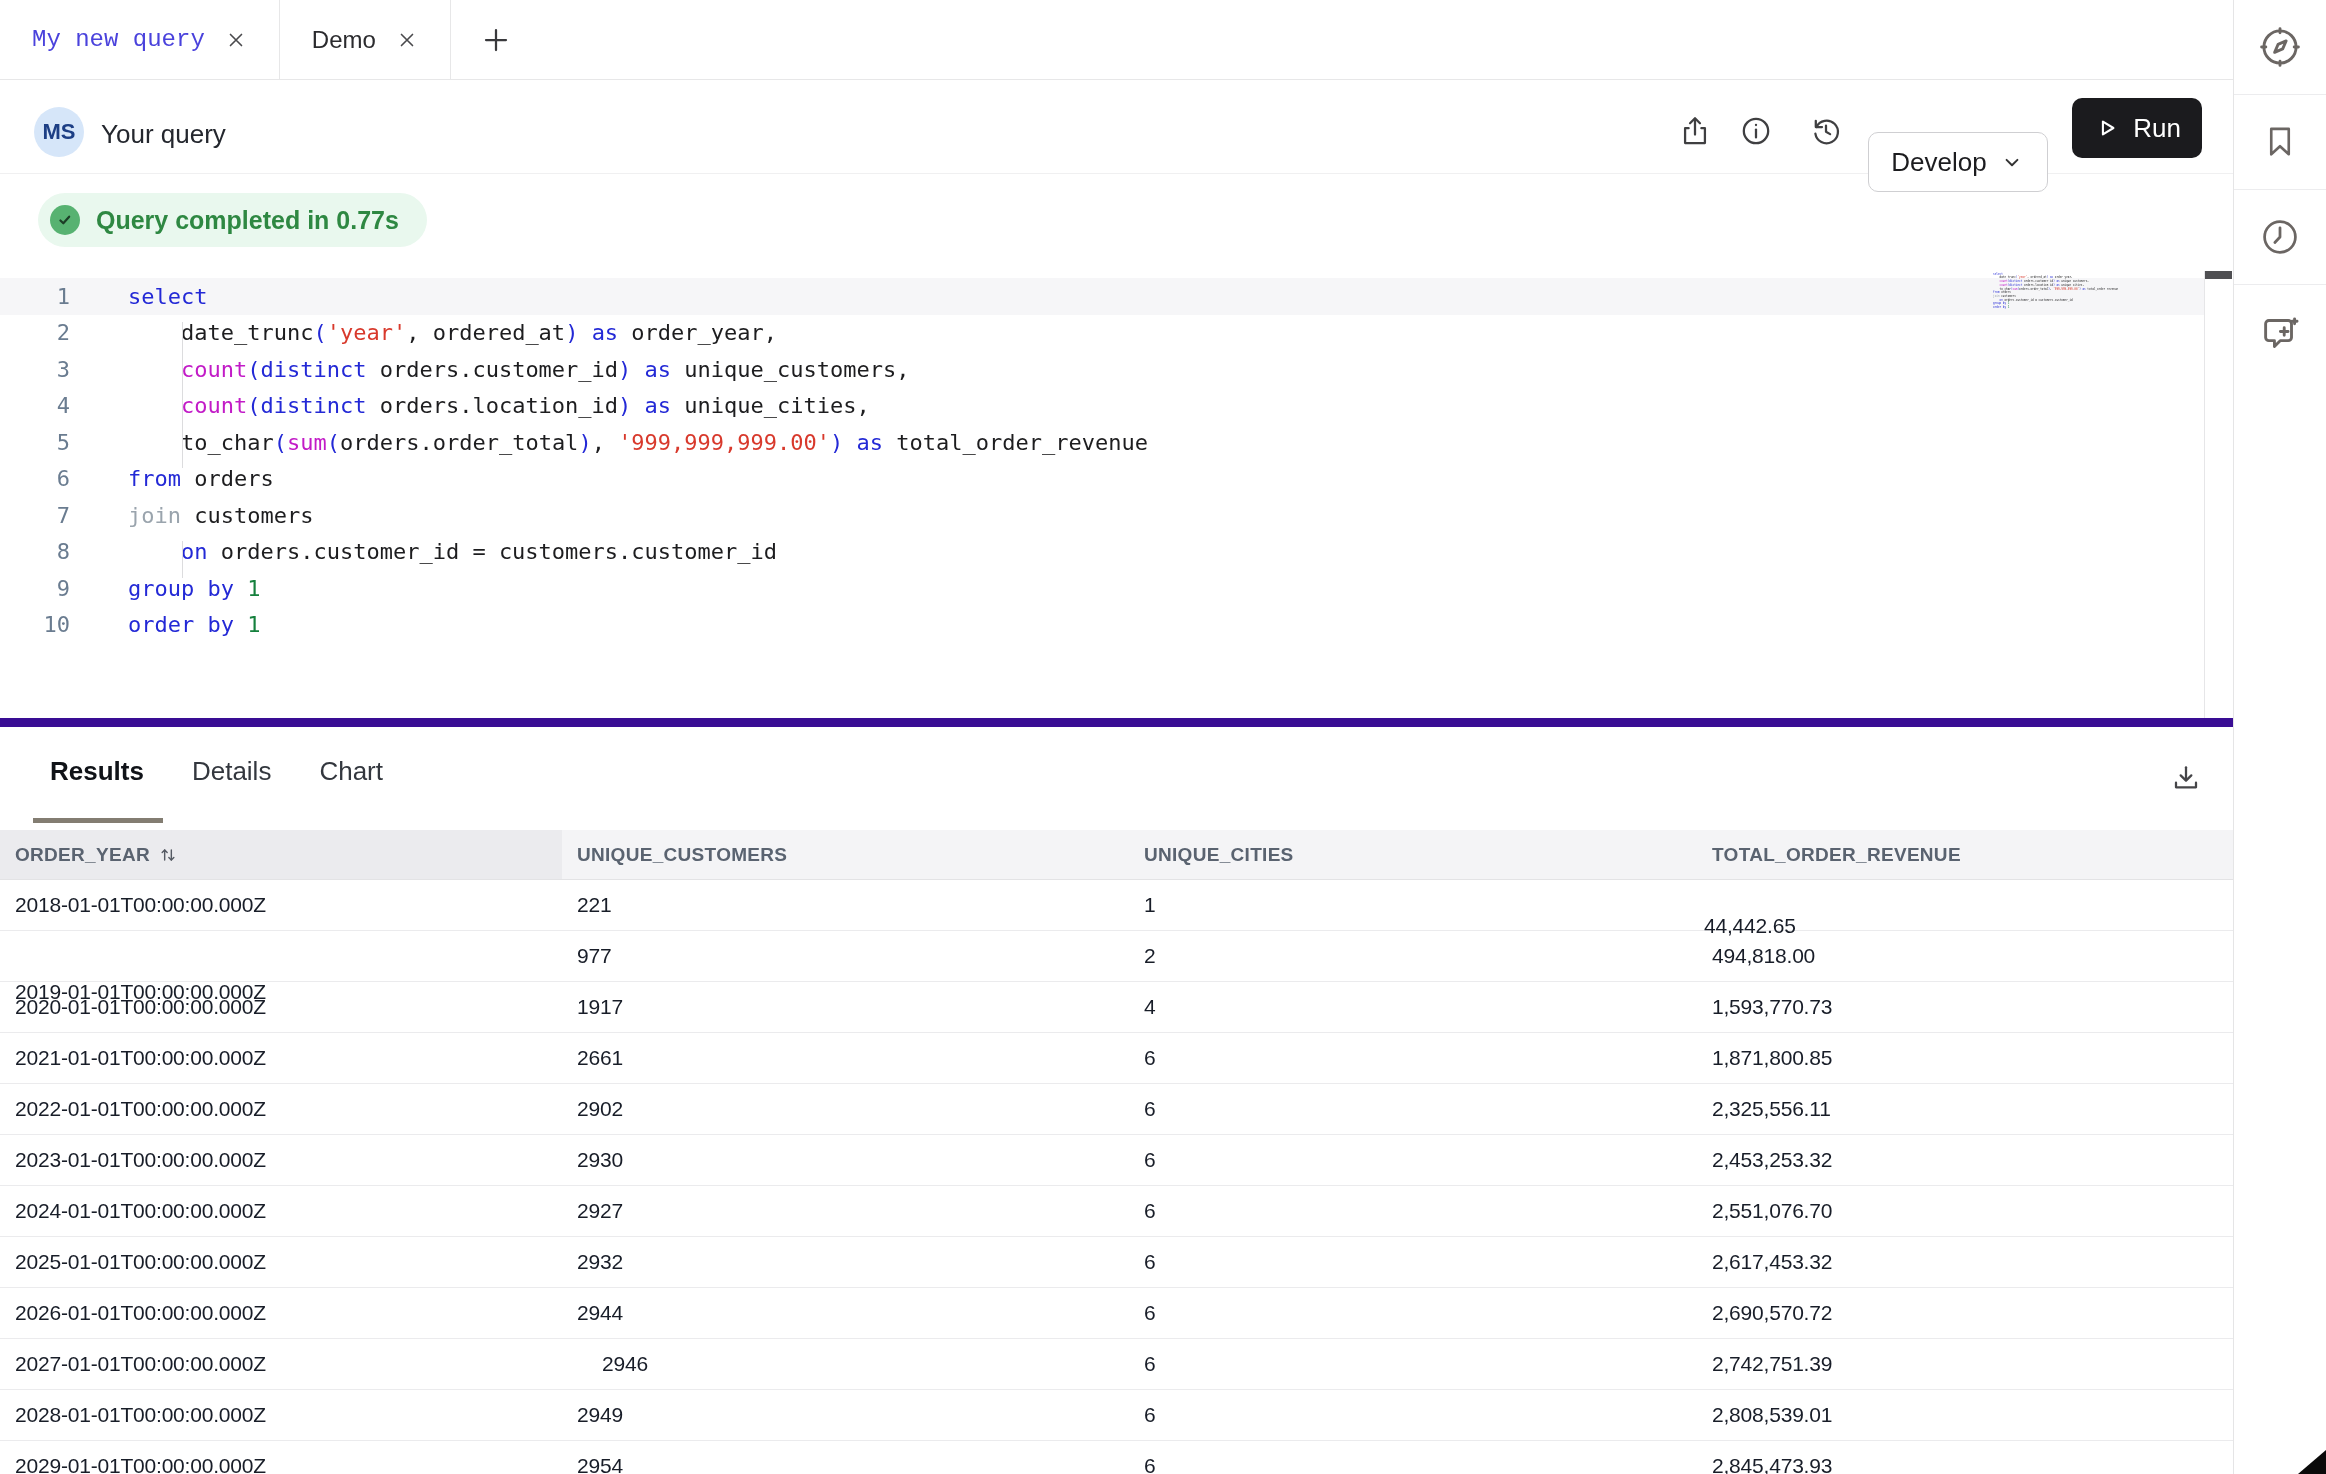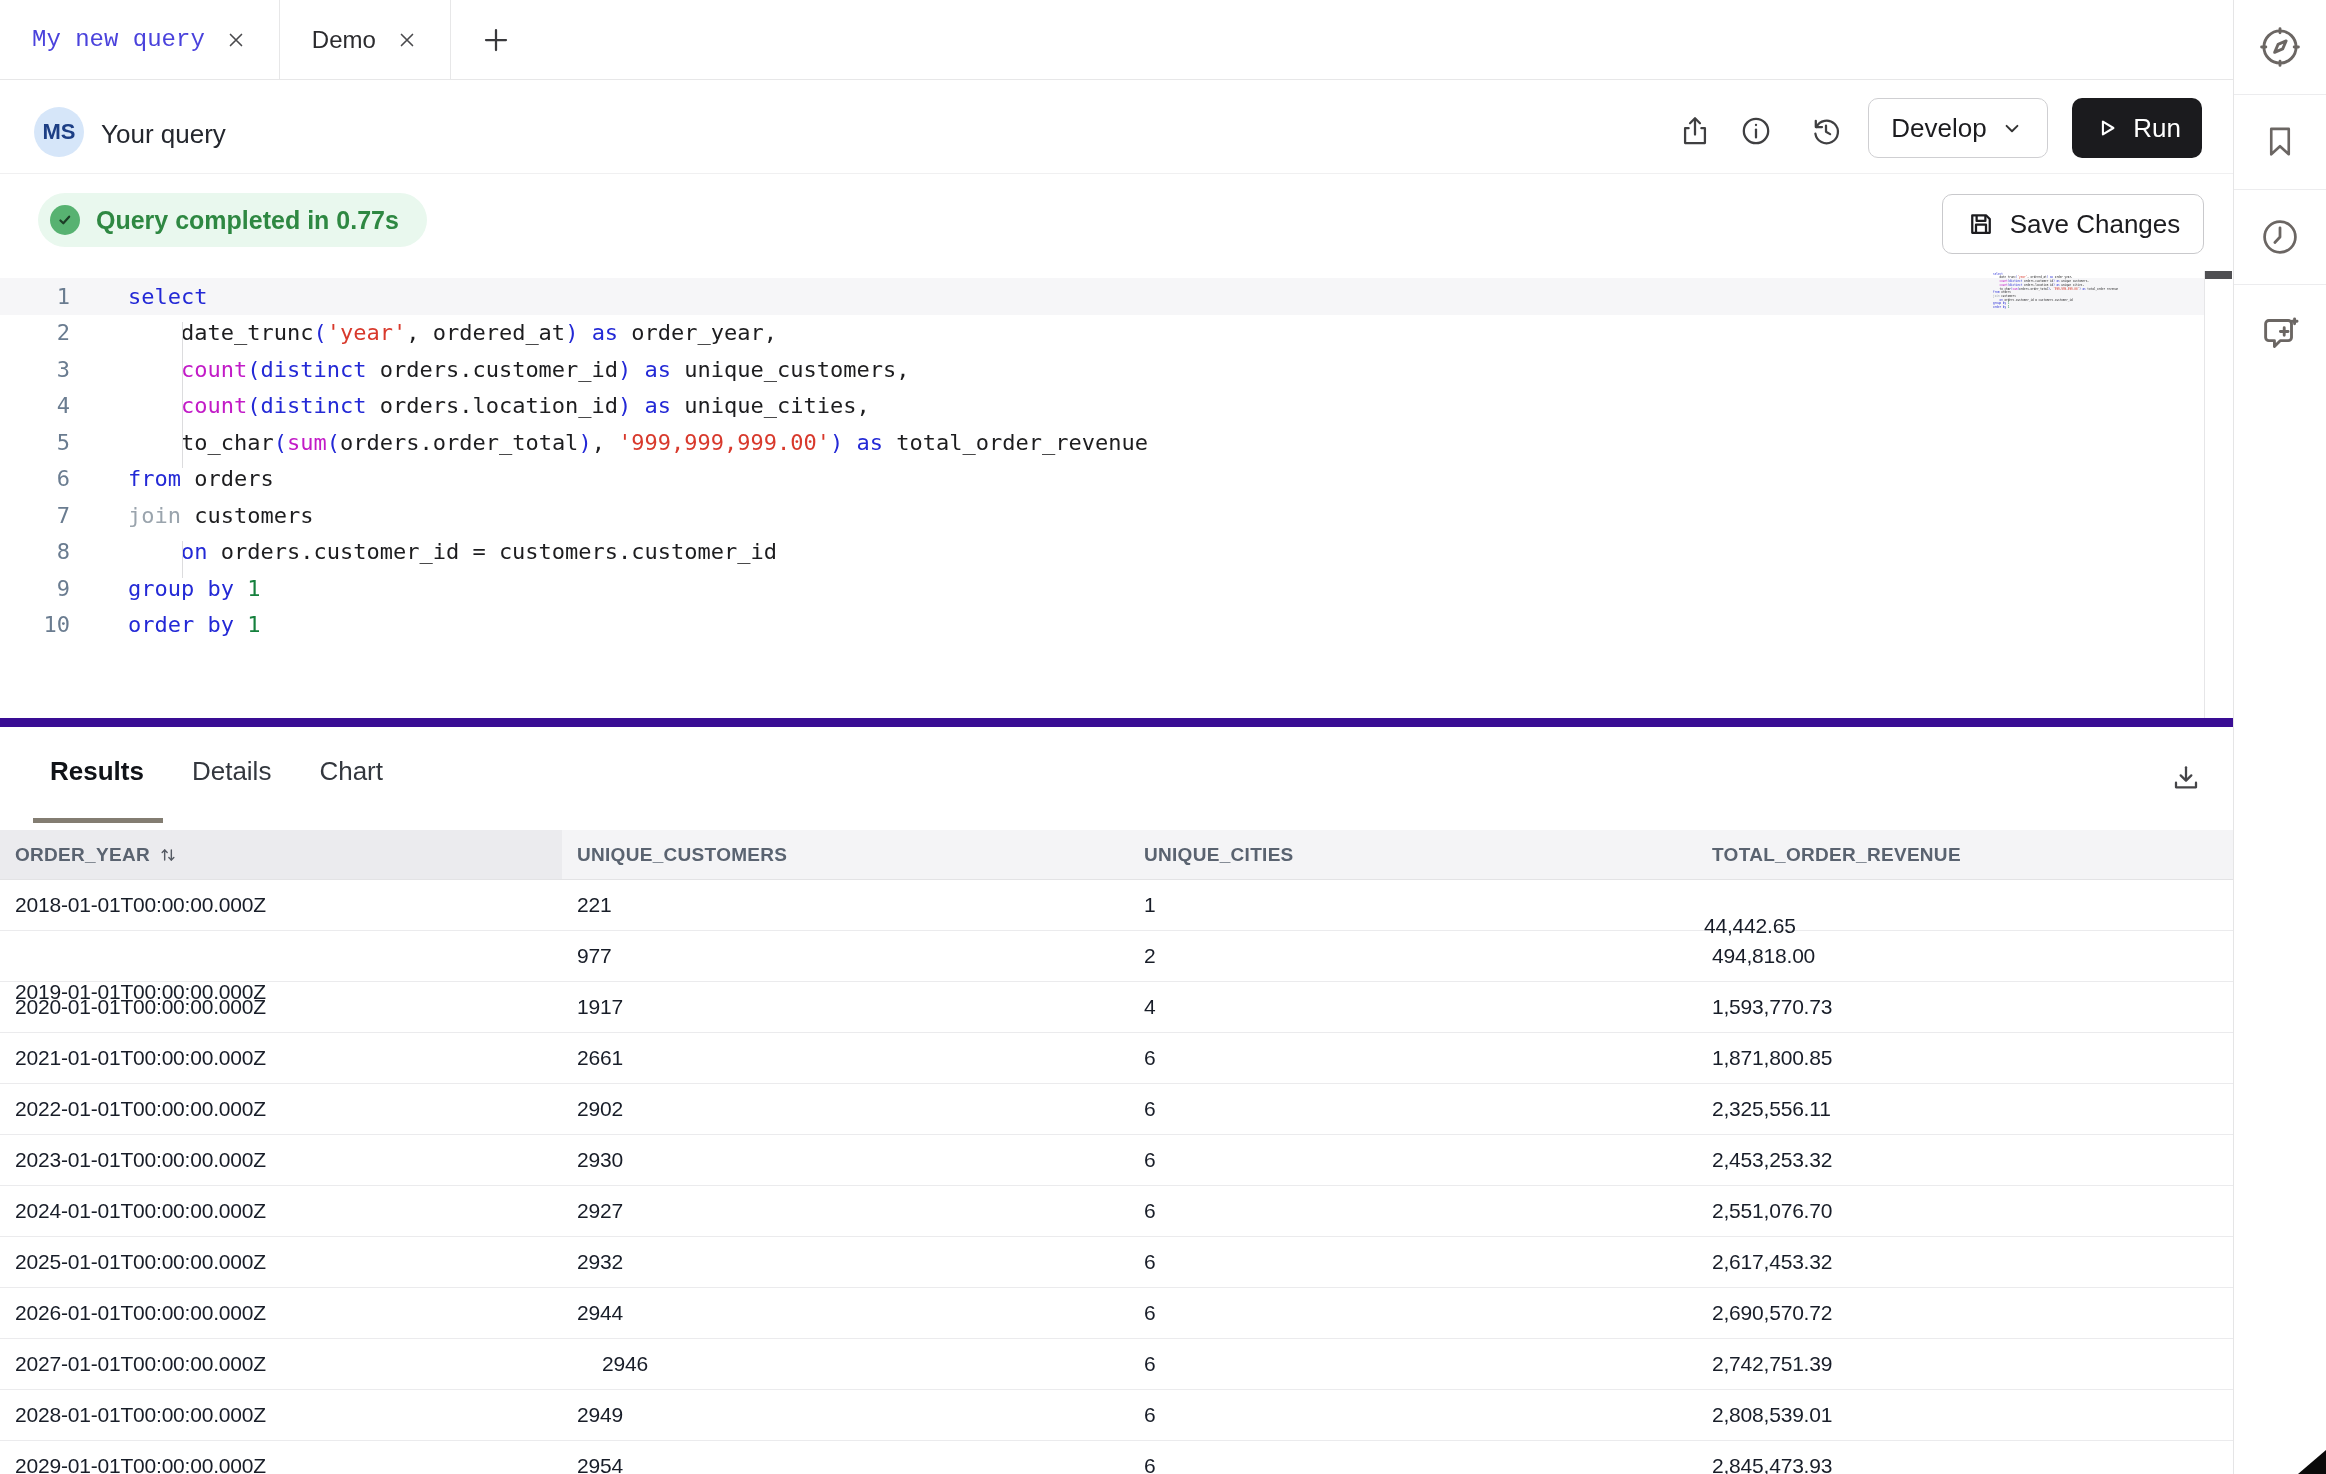--- a/index.html
+++ b/index.html
@@ -20,21 +20,21 @@
   
   #qheader { left:0; top:81px; width:2233px; height:93px; border-bottom:1px solid #f0f0f1;
     display:flex; align-items:center; background:#fff; }
   .avatar { position:absolute; left:34px; top:107px; width:50px; height:50px; border-radius:50%;
     background:#d6e6f9; color:#1d3f85; font-weight:700; font-size:22px;
     display:flex; align-items:center; justify-content:center; }
   .qtitle { position:absolute; left:101px; top:119px; font-size:26px; color:#24272e; }
   .hicon { position:absolute; top:114px; width:34px; height:34px; color:#3f3f41; }
   .btn { position:absolute; top:98px; height:60px; border-radius:10px; display:flex;
     align-items:center; justify-content:center; font-size:26px; gap:12px; }
-  #btn-develop { left:1868px; width:180px; background:#fff; border:1px solid #cfcfd2; color:#1c1c1f; }
+  #btn-develop { left:1868px; width:180px; background:#fff; border:1px solid #cfcfd2; color:#1c1c1f;margin-top:34px; }
   #btn-run { left:2072px; width:130px; background:#1b1b1e; color:#fff; border:none; }
 
   
   #status-badge { left:38px; top:193px; height:54px; border-radius:27px; background:#e9f8ee;
     display:flex; align-items:center; padding:0 28px 0 12px; gap:16px; }
   #status-badge .msg { color:#2e8842; font-size:25px; font-weight:700; }
   .check-circle { width:30px; height:30px; border-radius:50%; background:#57b271;
     display:flex; align-items:center; justify-content:center; }
   #btn-save { left:1942px; top:194px; width:262px; height:60px; border-radius:10px;
     background:#fff; border:1px solid #c9c9cc; display:flex; align-items:center;
@@ -160,30 +160,20 @@
   </button>
 
   <div id="status-badge" class="abs">
     <span class="check-circle">
       <svg width="20" height="20" viewBox="0 0 24 24" fill="none" stroke="#1c3d26" stroke-width="2.6" stroke-linecap="round" stroke-linejoin="round">
           <path d="M6.5 12.5l3.5 3.5 7-8"></path>
         </svg>
     </span>
     <span class="msg">Query completed in 0.77s</span>
   </div>
-  <button id="btn-save" class="abs">
-    <span>
-      <svg width="30" height="30" viewBox="0 0 24 24" fill="none" stroke="#1c1c1f" stroke-width="1.8" stroke-linejoin="round">
-          <path d="M5 5h11l3 3v11H5z"></path>
-          <path d="M8.5 5v4.5h7V5"></path>
-          <path d="M8 19v-6.5h8V19"></path>
-        </svg>
-    </span>
-    <span>Save Changes</span>
-  </button>
 
   <div id="editor" class="abs">
     <div id="code-lines">
         <div class="cline hl"><span class="ln">1</span><span class="ct"><span class="tok-kw">select</span></span></div>
         <div class="cline"><span class="ln">2</span><span class="ct"><span class="tok-pl">    date_trunc</span><span class="tok-br">(</span><span class="tok-str">'year'</span><span class="tok-pl">, ordered_at</span><span class="tok-br">)</span><span class="tok-pl"> </span><span class="tok-kw">as</span><span class="tok-pl"> order_year,</span></span></div>
         <div class="cline"><span class="ln">3</span><span class="ct"><span class="tok-pl">    </span><span class="tok-fn">count</span><span class="tok-br">(</span><span class="tok-kw">distinct</span><span class="tok-pl"> orders.customer_id</span><span class="tok-br">)</span><span class="tok-pl"> </span><span class="tok-kw">as</span><span class="tok-pl"> unique_customers,</span></span></div>
         <div class="cline"><span class="ln">4</span><span class="ct"><span class="tok-pl">    </span><span class="tok-fn">count</span><span class="tok-br">(</span><span class="tok-kw">distinct</span><span class="tok-pl"> orders.location_id</span><span class="tok-br">)</span><span class="tok-pl"> </span><span class="tok-kw">as</span><span class="tok-pl"> unique_cities,</span></span></div>
         <div class="cline"><span class="ln">5</span><span class="ct"><span class="tok-pl">    to_char</span><span class="tok-br">(</span><span class="tok-fn">sum</span><span class="tok-br">(</span><span class="tok-pl">orders.order_total</span><span class="tok-br">)</span><span class="tok-pl">, </span><span class="tok-str">'999,999,999.00'</span><span class="tok-br">)</span><span class="tok-pl"> </span><span class="tok-kw">as</span><span class="tok-pl"> total_order_revenue</span></span></div>
         <div class="cline"><span class="ln">6</span><span class="ct"><span class="tok-kw">from</span><span class="tok-pl"> orders</span></span></div>
         <div class="cline"><span class="ln">7</span><span class="ct"><span class="tok-jn">join</span><span class="tok-pl"> customers</span></span></div>

